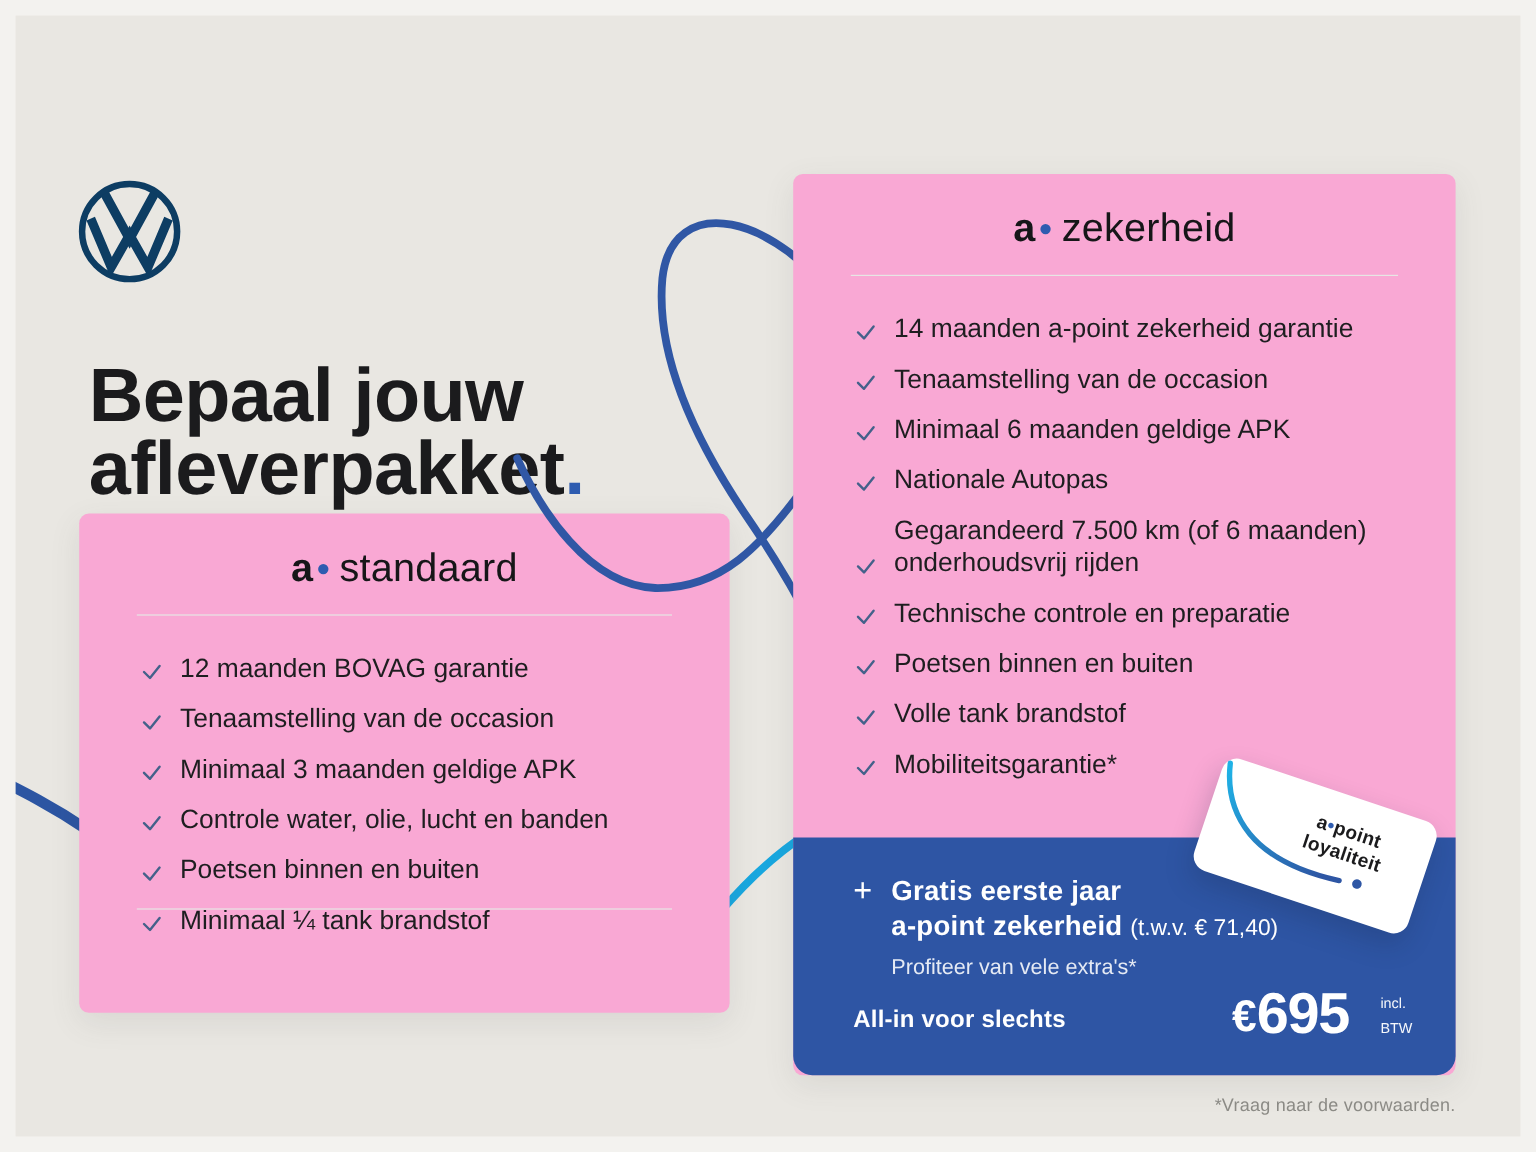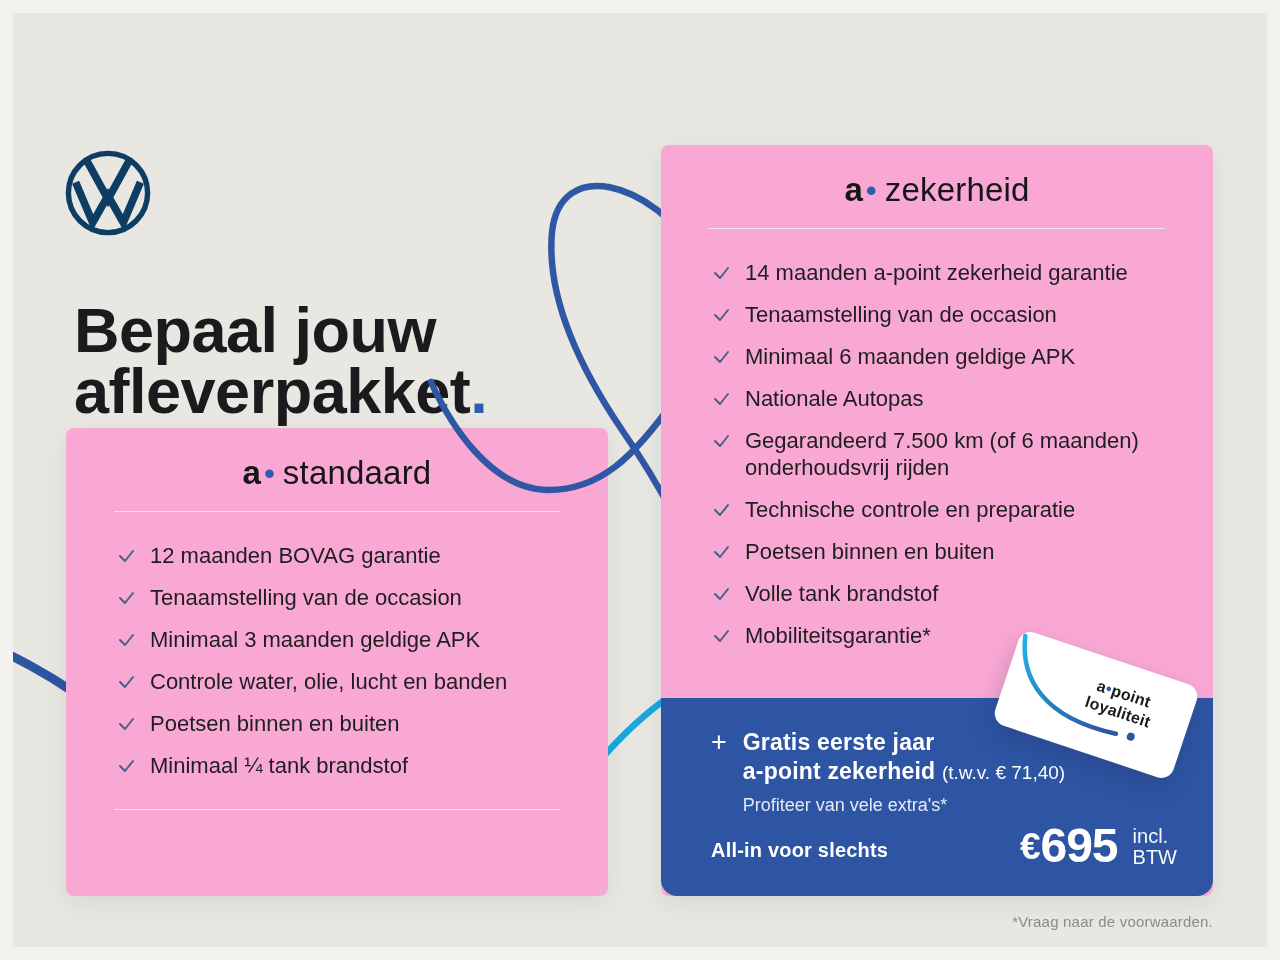--- a/index.html
+++ b/index.html
@@ -26,33 +26,33 @@
     font-size:63px;line-height:61px;font-weight:700;color:#1b1b1d;letter-spacing:-0.5px;
   }
   .heading .dot{color:#2e5cb0;}
 
   
   .card{
     position:absolute;background:#f9a8d4;border-radius:8px;
     box-shadow:0 8px 26px rgba(80,80,75,0.10);
     color:#1b1b1d;
   }
-  .card-left{left:66px;top:428px;width:542px;height:468px;z-index:2;}
+  .card-left{left:66px;top:428px;width:542px;height:416px;z-index:2;}
   .card-right{left:661px;top:145px;width:552px;height:751px;z-index:4;}
 
   .card-title{
     margin:24px 0 0 0;text-align:center;
     font-size:33px;line-height:42px;font-weight:400;color:#161618;letter-spacing:0.2px;
   }
   .card-title .t-a{font-weight:700;}
   .card-title .t-dot{color:#2e5cb0;font-weight:700;font-size:30px;margin:0 8px 0 3px;}
   .divider{height:1px;background:#e7e6e4;margin:16px 48px 0 48px;}
 
   .checklist{list-style:none;margin:30px 0 0 0;padding:0 28px 0 50px;}
-  .checklist li{display:flex;align-items:flex-start;margin-bottom:15px;font-size:22px;line-height:27px;color:#1e1e20;}
+  .checklist li{display:flex;align-items:flex-end;margin-bottom:15px;font-size:22px;line-height:27px;color:#1e1e20;}
   .checklist .check{flex:0 0 21px;margin-top:3px;margin-right:13px;}
   .checklist li span.item-text{flex:1;}
 
   .divider-bottom{position:absolute;left:48px;right:48px;bottom:86px;margin:0;}
   .gratis{
     position:absolute;left:0;right:0;bottom:30px;text-align:center;
     font-size:32px;font-weight:700;letter-spacing:0.8px;color:#161618;
   }
 
   
@@ -63,21 +63,21 @@
   .promo-row{position:absolute;top:30px;left:50px;right:36px;display:flex;}
   .promo-plus{font-size:27px;line-height:29px;font-weight:400;margin-right:16px;}
   .promo-l1,.promo-l2{font-size:23px;line-height:29px;font-weight:700;letter-spacing:0.2px;}
   .promo-note{font-size:19px;font-weight:400;letter-spacing:0;}
   .promo-l3{font-size:18px;line-height:22px;font-weight:400;margin-top:7px;color:rgba(255,255,255,0.88);}
   .allin-row{position:absolute;left:50px;right:36px;bottom:26px;display:flex;align-items:flex-end;justify-content:space-between;}
   .allin-label{font-size:20px;font-weight:700;padding-bottom:8px;letter-spacing:0.2px;}
   .price-group{display:flex;align-items:flex-end;}
   .price-cur{font-size:37px;font-weight:700;line-height:40px;padding-bottom:3px;}
   .price-amt{font-size:48px;font-weight:700;line-height:48px;letter-spacing:-1px;}
-  .price-suffix{font-size:20px;line-height:21px;font-weight:400;margin-left:15px;padding-bottom:2px;color:rgba(255,255,255,0.96);}
+  .price-suffix{font-size:12px;line-height:21px;font-weight:400;margin-left:26px;padding-bottom:2px;color:rgba(255,255,255,0.96);}
 
   
   .loyalty-card{
     position:absolute;left:1002px;top:656px;width:188px;height:98px;z-index:5;
     background:#ffffff;border-radius:13px;
     box-shadow:0 10px 22px rgba(25,35,70,0.22);
     transform:rotate(18.5deg);
   }
   .loyalty-card svg{position:absolute;inset:0;}
   .loy-text{

